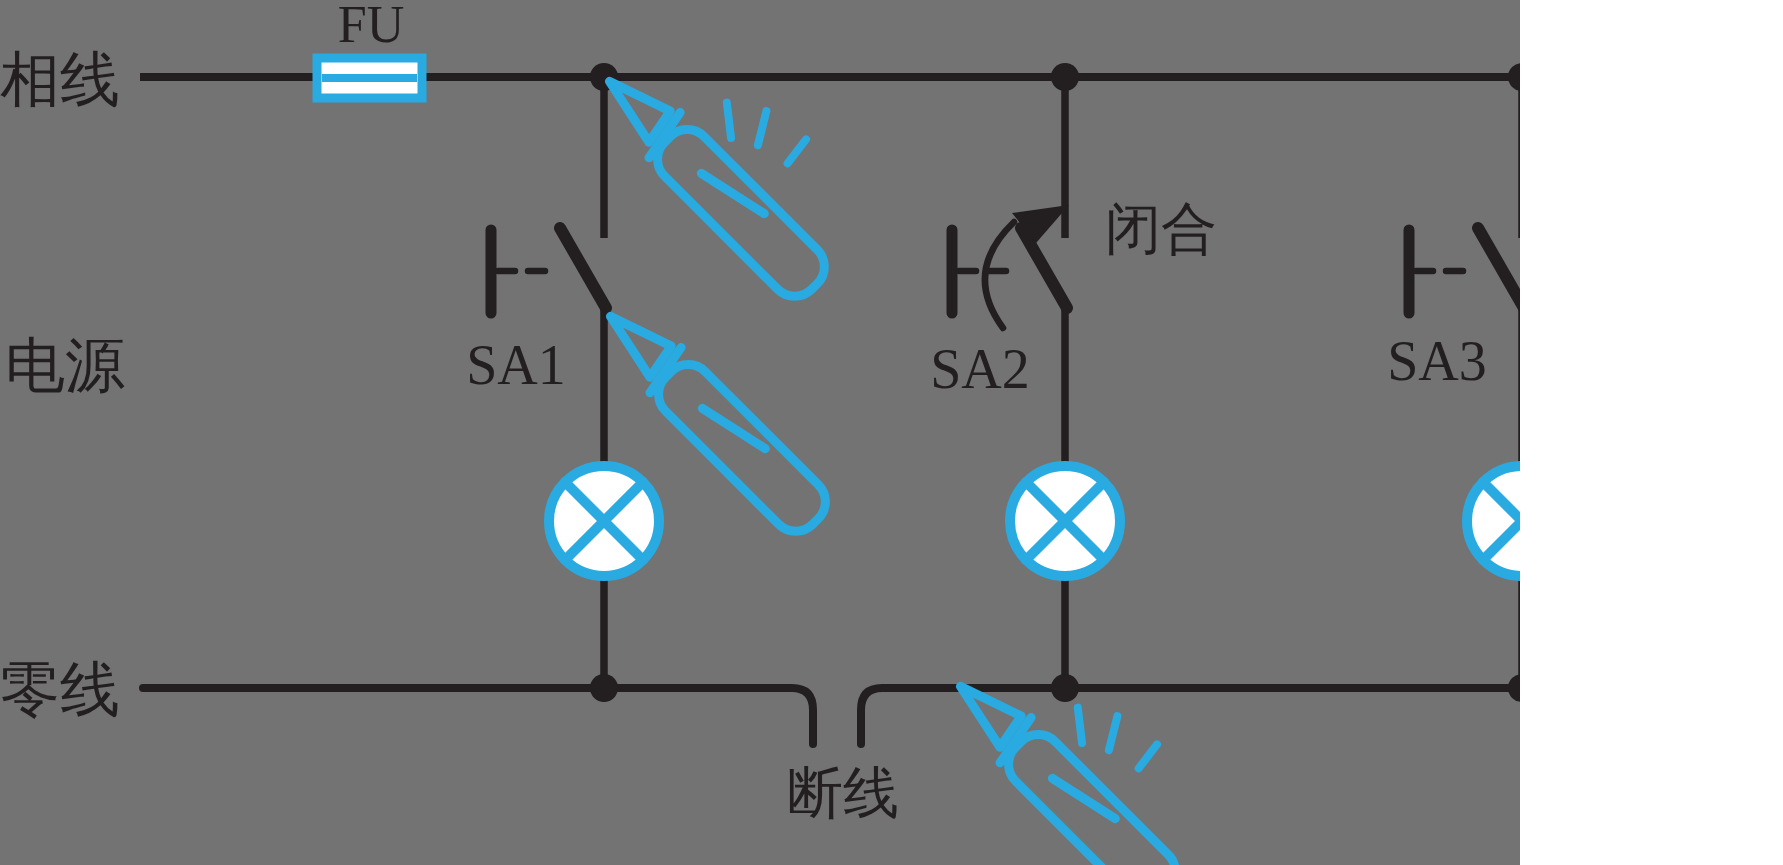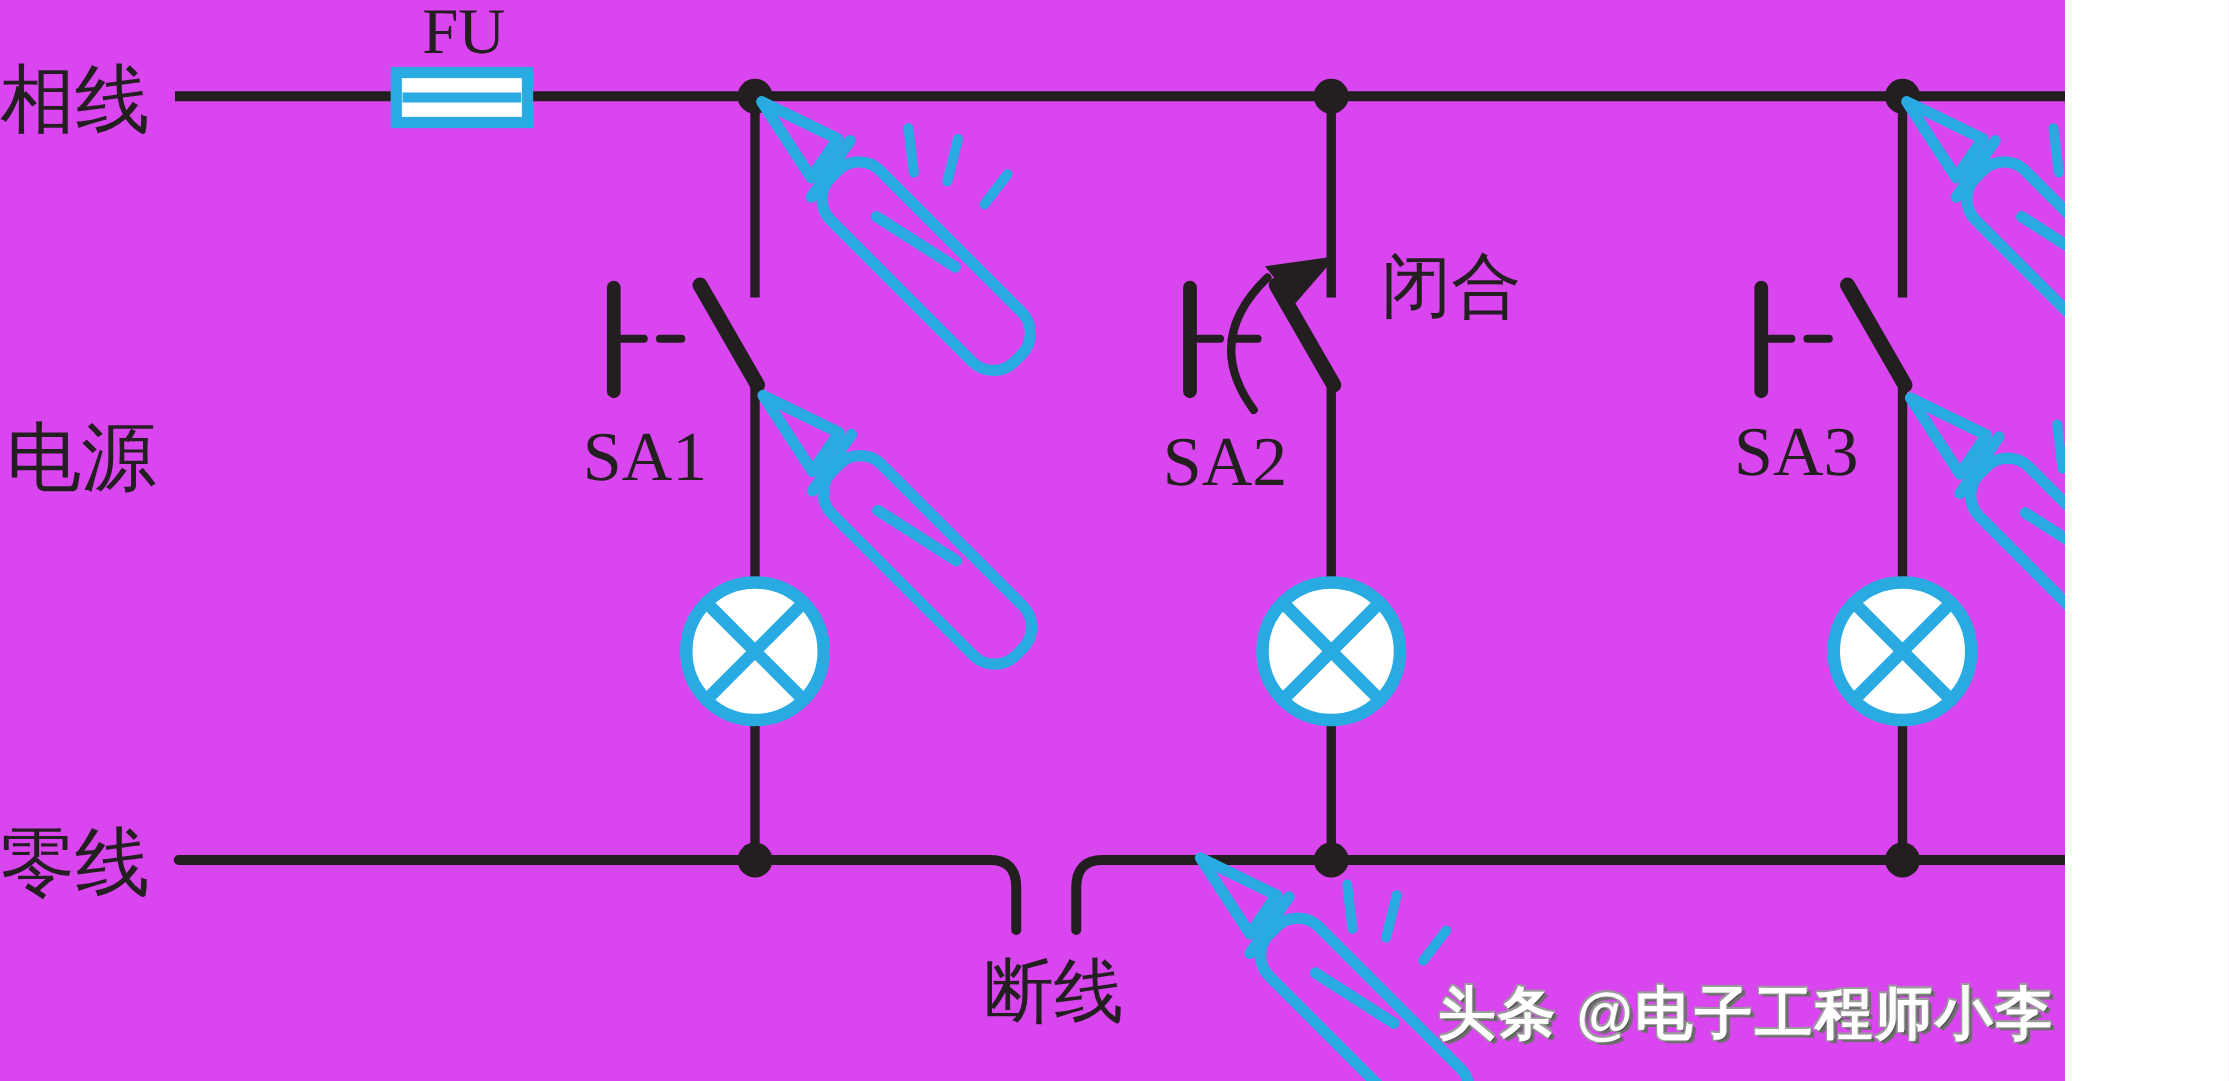--- a/index.html
+++ b/index.html
@@ -1,21 +1,21 @@
 <!DOCTYPE html>
 <html style="--accent-cyan: #29abe2; --ink-black: #231f20; --watermark-gray: #555555;"><head>
 <meta charset="utf-8">
 <style>
   :root{
     --accent-cyan:#29abe2;
     --ink-black:#231f20;
     --watermark-gray:#555555;
   }
   html,body{margin:0;padding:0;background:#ffffff;}
-  .canvas{position:relative;width:1652px;height:865px;background:#d946ef;overflow:hidden;
+  .canvas{position:relative;width:1520px;height:865px;background:#737373;overflow:hidden;
           font-family:"Liberation Serif", serif;}
   svg{position:absolute;left:0;top:0;}
   .lbl{font-family:"Liberation Serif", serif; fill:var(--ink-black);}
   .lbl-big{font-size:60px;}
   .lbl-mid{font-size:56px;}
   .lbl-fu{font-size:52px;}
   .watermark{
     position:absolute; right:8px; top:780px; white-space:nowrap;
     font-family:"Liberation Sans", sans-serif; font-weight:700; font-size:46px;
     letter-spacing:2px; color:#ffffff;
@@ -104,14 +104,13 @@
     <text class="lbl lbl-big" x="65" y="386" text-anchor="middle">电源</text>
     <text class="lbl lbl-big" x="60" y="710" text-anchor="middle">零线</text>
     <text class="lbl lbl-fu" x="371" y="42" text-anchor="middle">FU</text>
     <text class="lbl lbl-mid" x="516" y="384" text-anchor="middle">SA1</text>
     <text class="lbl lbl-mid" x="980" y="388" text-anchor="middle">SA2</text>
     <text class="lbl lbl-mid" x="1437" y="380" text-anchor="middle">SA3</text>
     <text class="lbl lbl-mid" x="1161" y="248" text-anchor="middle">闭合</text>
     <text class="lbl lbl-mid" x="843" y="812" text-anchor="middle">断线</text>
   </svg>
 
-  <div class="watermark">头条 @电子工程师小李</div>
 </div>
 
 </body></html>

